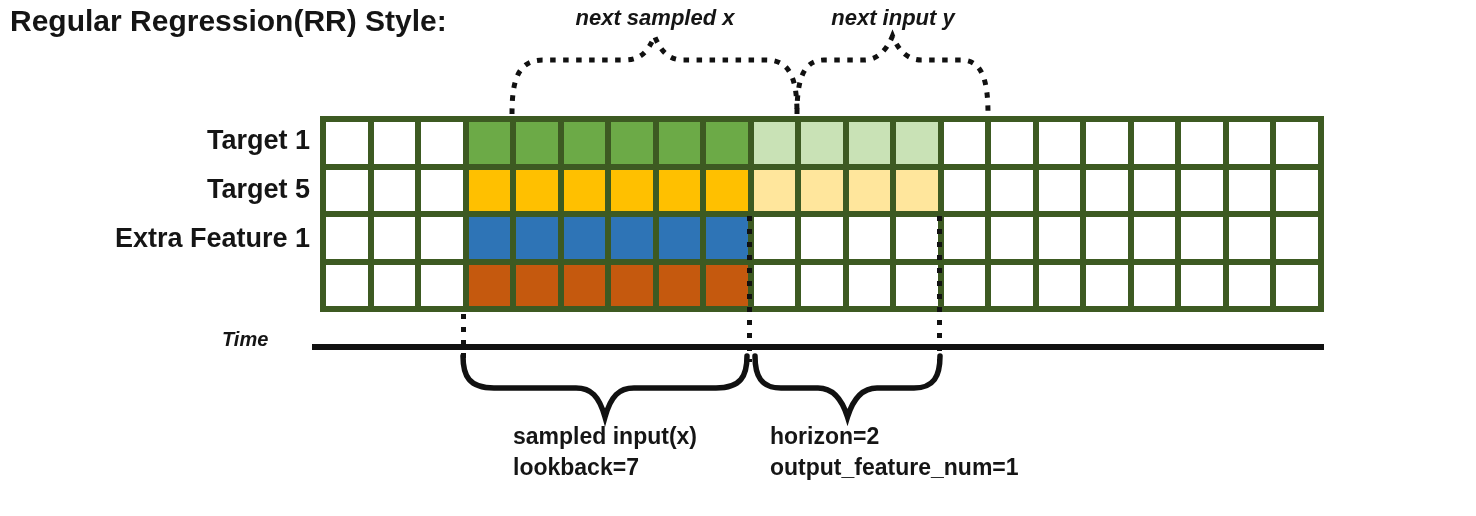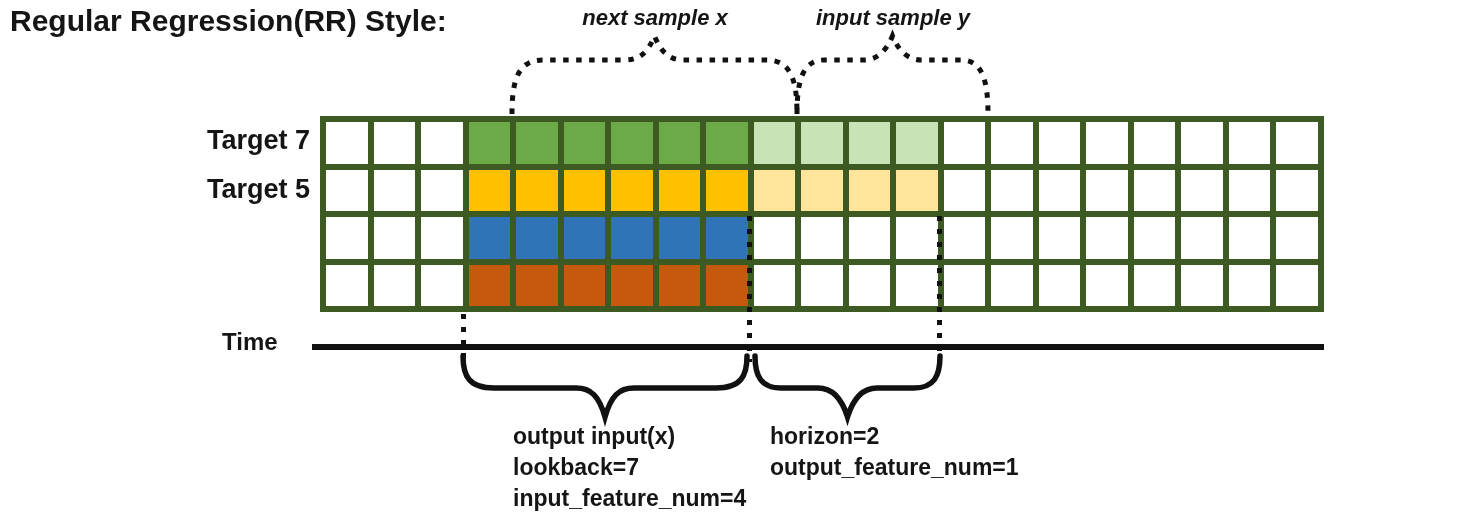--- a/index.html
+++ b/index.html
@@ -33,43 +33,44 @@
     width:1146px;height:196px;
     box-sizing:border-box;
     display:grid;
     grid-template-columns:repeat(24,1fr);
     grid-template-rows:repeat(4,1fr);
     gap:6px;padding:6px;
   }
   .cell{width:100%;height:100%;}
   .time-label{
     position:absolute;left:222px;top:328px;
-    font-size:24px;font-weight:700;color:#151515;
+    font-size:20px;font-weight:700;color:#151515;font-style:italic;
   }
   svg.overlay{position:absolute;left:0;top:0;pointer-events:none;}
   .ann-block{
     position:absolute;top:421px;
     font-size:23px;font-weight:600;line-height:31px;color:#151515;
     white-space:nowrap;
   }
   #ann-input{left:513px;}
   #ann-output{left:770px;}
 </style>
 </head>
 <body>
 
 <div id="canvas">
 
   <div class="title">Regular Regression(RR) Style:</div>
 
-  <div id="label-nsx" class="brace-label">next sample x</div>
-  <div id="label-nsy" class="brace-label">input sample y</div>
-
-  <div class="row-label" style="top:116px">Target 7</div>
+  <div id="label-nsx" class="brace-label">next sampled x</div>
+  <div id="label-nsy" class="brace-label">next input y</div>
+
+  <div class="row-label" style="top:116px">Target 1</div>
   <div class="row-label" style="top:165px">Target 5</div>
+  <div class="row-label" style="top:214px">Extra Feature 1</div>
 
   <div id="grid" style="background: rgb(61, 90, 34);">
       <div class="cell" style="background: rgb(255, 255, 255);"></div>
       <div class="cell" style="background: rgb(255, 255, 255);"></div>
       <div class="cell" style="background: rgb(255, 255, 255);"></div>
       <div class="cell" style="background: rgb(108, 170, 71);"></div>
       <div class="cell" style="background: rgb(108, 170, 71);"></div>
       <div class="cell" style="background: rgb(108, 170, 71);"></div>
       <div class="cell" style="background: rgb(108, 170, 71);"></div>
       <div class="cell" style="background: rgb(108, 170, 71);"></div>
@@ -183,22 +184,21 @@
       <path d="M797,114 C797,80 803,60 824,60 L864,60 C876,60 886,52 892.5,36 C899,52 909,60 921,60 L961,60 C982,60 988,80 988,114"></path>
     </g>
 
     <g stroke="#111" stroke-width="5.5" fill="none" stroke-linecap="round">
       <path d="M463,356 C463,376 469,388 494,388 L576,388 C591,388 599,396 605,417 C611,396 619,388 634,388 L716,388 C741,388 747,376 747,356"></path>
       <path d="M755,356 C755,376 761,388 781,388 L818,388 C831,388 841,396 847.5,417 C854,396 864,388 877,388 L914,388 C934,388 940,376 940,356"></path>
     </g>
   </svg>
 
   <div id="ann-input" class="ann-block">
-    <div>output input(x)</div>
+    <div>sampled input(x)</div>
     <div>lookback=7</div>
-    <div>input_feature_num=4</div>
   </div>
   <div id="ann-output" class="ann-block">
     <div>horizon=2</div>
     <div>output_feature_num=1</div>
   </div>
 
 </div>
 
 </body></html>

